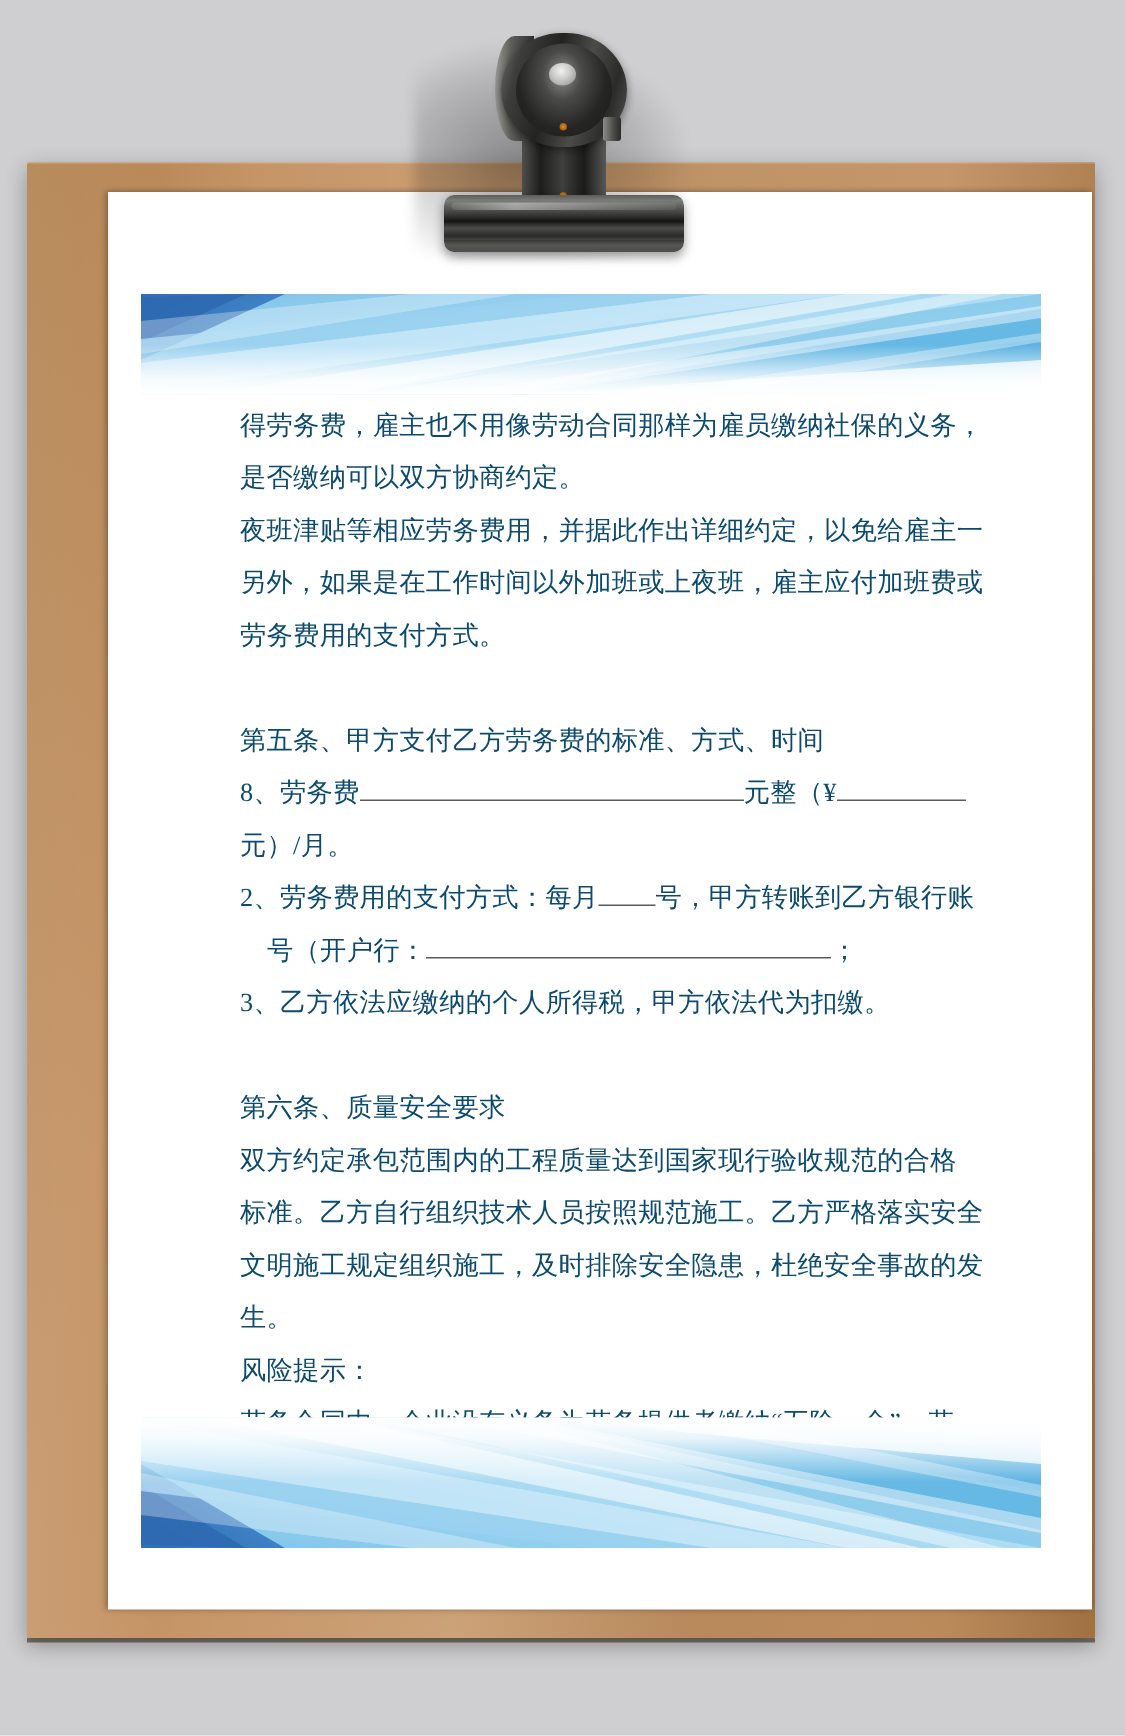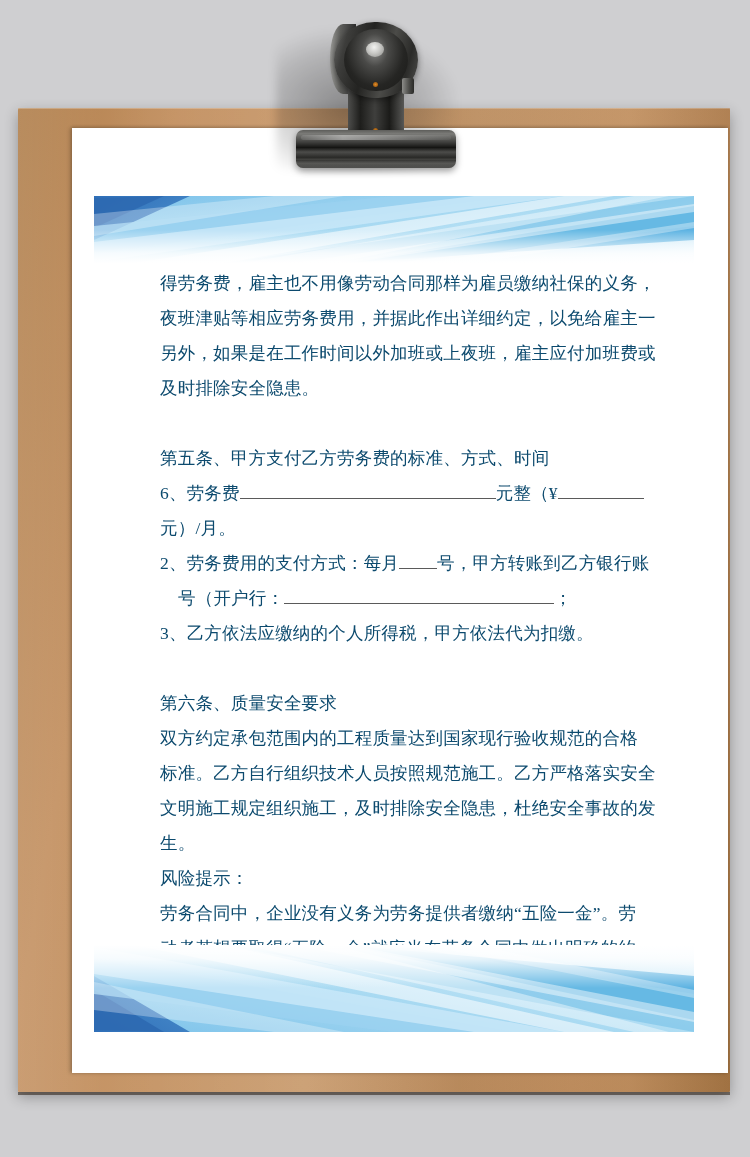--- a/index.html
+++ b/index.html
@@ -284,31 +284,32 @@
         <polygon points="200,67 600,8 600,16 255,67" fill="#ffffff" opacity="0.45"></polygon>
         <polygon points="330,67 600,26 600,32 380,67" fill="#ffffff" opacity="0.35"></polygon>
 
         <rect x="0" y="34" width="600" height="33" fill="url(#gFade)"></rect>
       </svg>
     </div>
 
     <div class="doc-text">
 
       <div class="para">得劳务费，雇主也不用像劳动合同那样为雇员缴纳社保的义务，</div>
+      <div class="para">是否缴纳可以双方协商约定。</div>
 
       <div class="para">夜班津贴等相应劳务费用，并据此作出详细约定，以免给雇主一</div>
       <div class="para">另外，如果是在工作时间以外加班或上夜班，雇主应付加班费或</div>
-      <div class="para">及时排除安全隐患。</div>
+      <div class="para">劳务费用的支付方式。</div>
 
       <div class="spacer-line"></div>
 
       <div class="para">第五条、甲方支付乙方劳务费的标准、方式、时间</div>
 
       <div class="para">
-        <span>6、劳务费</span><span class="blank blank-lg"></span><span>元整（¥</span><span class="blank blank-sm"></span>
+        <span>8、劳务费</span><span class="blank blank-lg"></span><span>元整（¥</span><span class="blank blank-sm"></span>
       </div>
       <div class="para">元）/月。</div>
 
       <div class="para">
         <span>2、劳务费用的支付方式：每月</span><span class="blank blank-xs"></span><span>号，甲方转账到乙方银行账</span>
       </div>
       <div class="para hang">
         <span>号（开户行：</span><span class="blank blank-xl"></span><span>；</span>
       </div>
 

